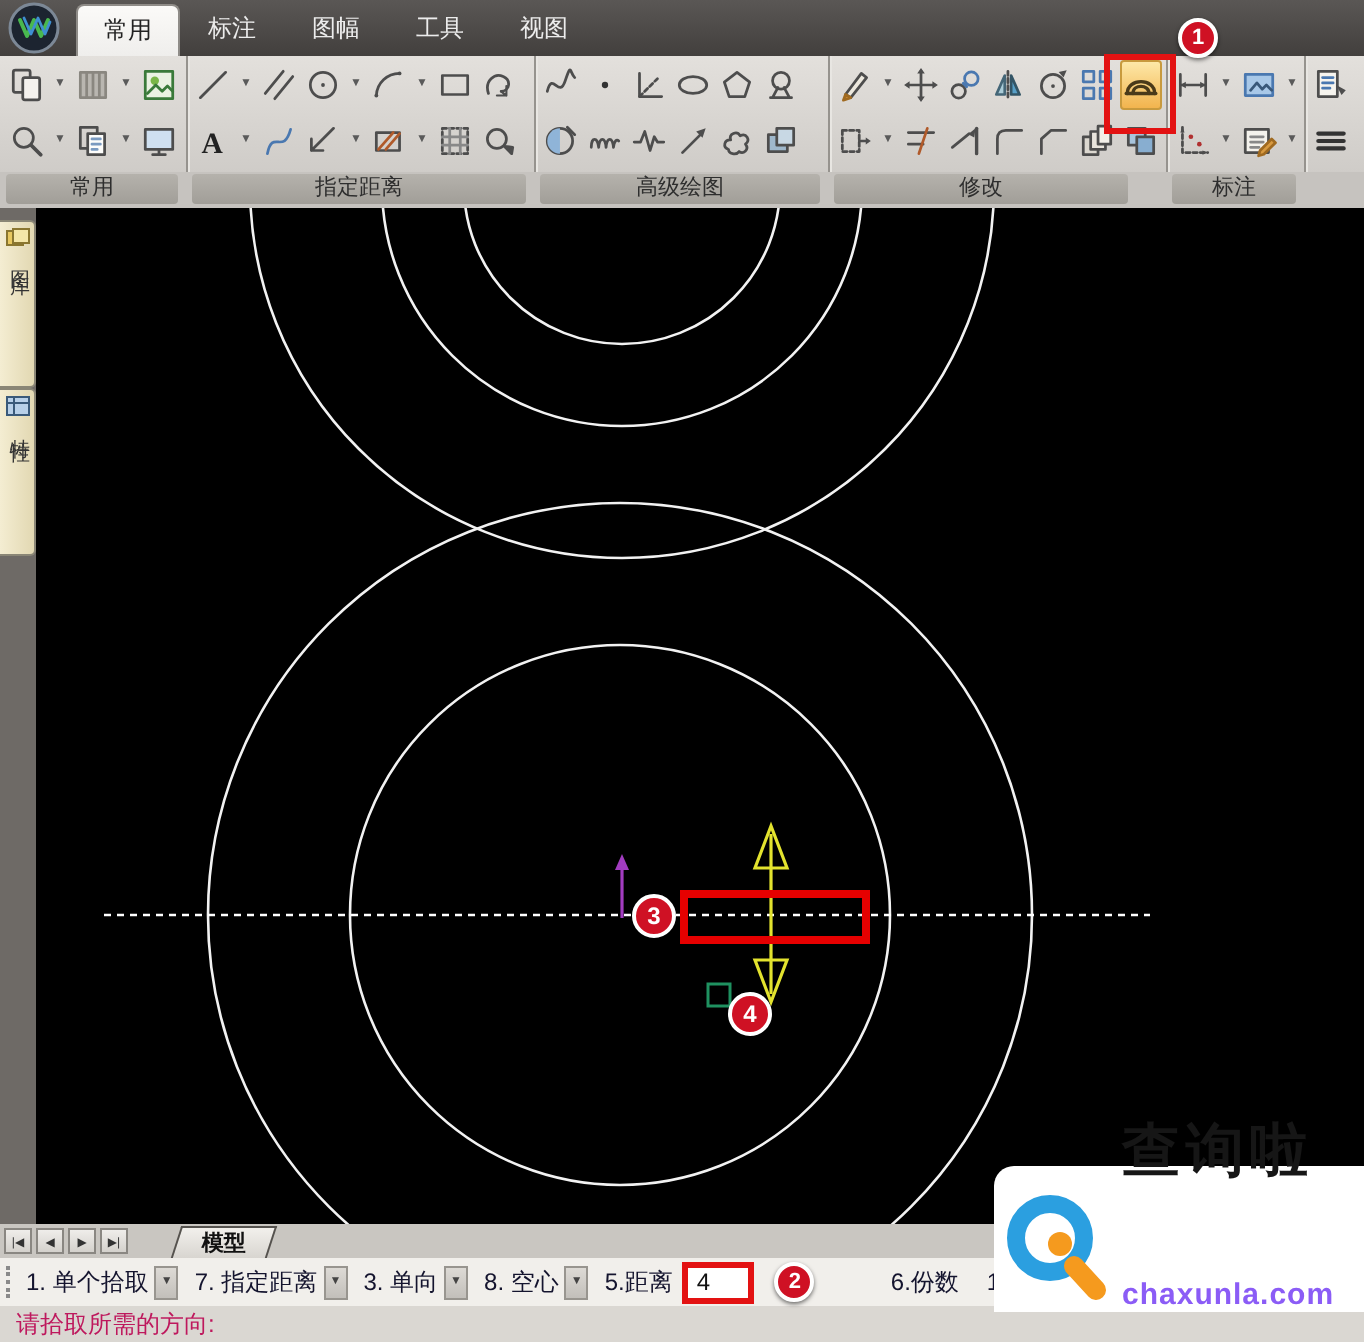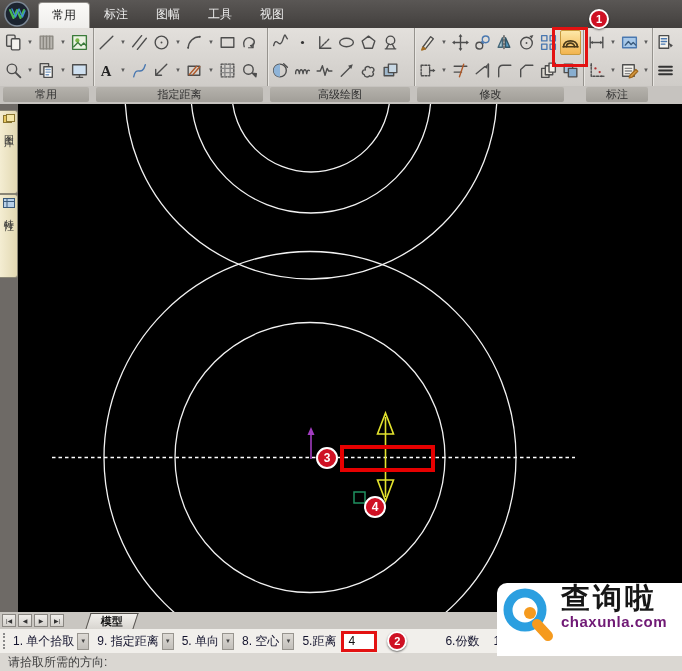--- a/index.html
+++ b/index.html
@@ -45,31 +45,31 @@
   .optrow{position:absolute;left:0;top:629px;width:682px;height:24px;background:#f1efeb;
           border-bottom:1px solid #b3b0aa;display:flex;align-items:center;font-size:12px;color:#14142e;}
   .grip{height:16px;border-left:2px dotted #8a8a8a;margin-left:3px;}
   .opt-label{margin-left:8px;white-space:nowrap;}
   .opt-dd{width:12px;height:17px;margin-left:3px;background:linear-gradient(#dddad5,#c2bfba);
           border:1px solid #98958f;font-size:6px;color:#444;display:flex;align-items:center;justify-content:center;padding:0;}
   .dist-input{margin-left:5px;width:26px;height:15px;border:3px solid #e31212;background:#fff;
               font-size:12px;font-family:"Liberation Sans",sans-serif;padding:0 0 0 4px;color:#111;}
   .copies-val{margin-left:14px;}
   .statusrow{position:absolute;left:0;top:653px;width:682px;height:18px;background:#dad7d2;
-             display:flex;align-items:center;font-size:12px;color:#404040;padding-left:8px;box-sizing:border-box;}
+             display:flex;align-items:center;font-size:12px;color:#be185d;padding-left:8px;box-sizing:border-box;}
   
   .co-badge{position:absolute;width:16px;height:16px;border-radius:50%;background:#cf1124;border:2px solid #fff;
             box-shadow:0 1px 2px rgba(0,0,0,.55);color:#fff;font-size:11px;font-weight:bold;
             display:flex;align-items:center;justify-content:center;z-index:30;}
   .tool-redbox{position:absolute;left:552px;top:27px;width:30px;height:34px;border:3px solid #e31212;z-index:25;}
   .watermark{position:absolute;left:497px;top:583px;width:185px;height:73px;background:#fff;
-             border-radius:10px 0 0 0;z-index:40;display:flex;align-items:flex-start;}
+             border-radius:10px 0 0 0;z-index:40;display:flex;align-items:flex-end;}
   .wm-text{display:flex;flex-direction:column;margin-left:2px;}
   .wm-title{font-size:29px;color:#161616;font-weight:bold;letter-spacing:3px;line-height:30px;}
-  .wm-url{font-size:15px;color:#701a75;font-weight:bold;letter-spacing:0.5px;}
+  .wm-url{font-size:15px;color:#8b5cf6;font-weight:bold;letter-spacing:0.5px;margin-top:48px;}
 </style>
 </head>
 <body>
 
 <div class="titlebar">
   <svg class="applogo" viewBox="0 0 26 26">
     <circle cx="13" cy="13" r="12" fill="#1c2430" stroke="#7c8896" stroke-width="1.5"></circle>
     <path d="M6 9l3.5 8 3.5-8 3.5 8 3.5-8" fill="none" stroke="#49b84f" stroke-width="2" stroke-linecap="round" stroke-linejoin="round"></path>
     <path d="M8 8l3.5 8 3.5-8 3.5 8 2.5-6" fill="none" stroke="#3f8fd2" stroke-width="1.4" stroke-linecap="round" stroke-linejoin="round"></path>
   </svg>
@@ -495,23 +495,23 @@
     <button class="navbtn">▶|</button>
   <div class="modeltab">
       <span>模型</span>
     </div>
 </div>
 
 <div class="optrow" id="optrow">
   <div class="grip"></div>
   <span class="opt-label">1. 单个拾取</span>
     <button class="opt-dd">▼</button>
-    <span class="opt-label">9. 指定距离</span>
+    <span class="opt-label">7. 指定距离</span>
     <button class="opt-dd">▼</button>
-    <span class="opt-label">5. 单向</span>
+    <span class="opt-label">3. 单向</span>
     <button class="opt-dd">▼</button>
     <span class="opt-label">8. 空心</span>
     <button class="opt-dd">▼</button>
     <span class="opt-label">5.距离</span>
     <span id="opt-anchor"></span>
   <input class="dist-input" readonly="" value="4" style="">
   <div class="co-badge" style="position:static;margin-left:10px;flex:none;">2</div>
   <span class="opt-label" style="margin-left:38px;">6.份数</span>
   <span class="copies-val">1</span>
 </div>

